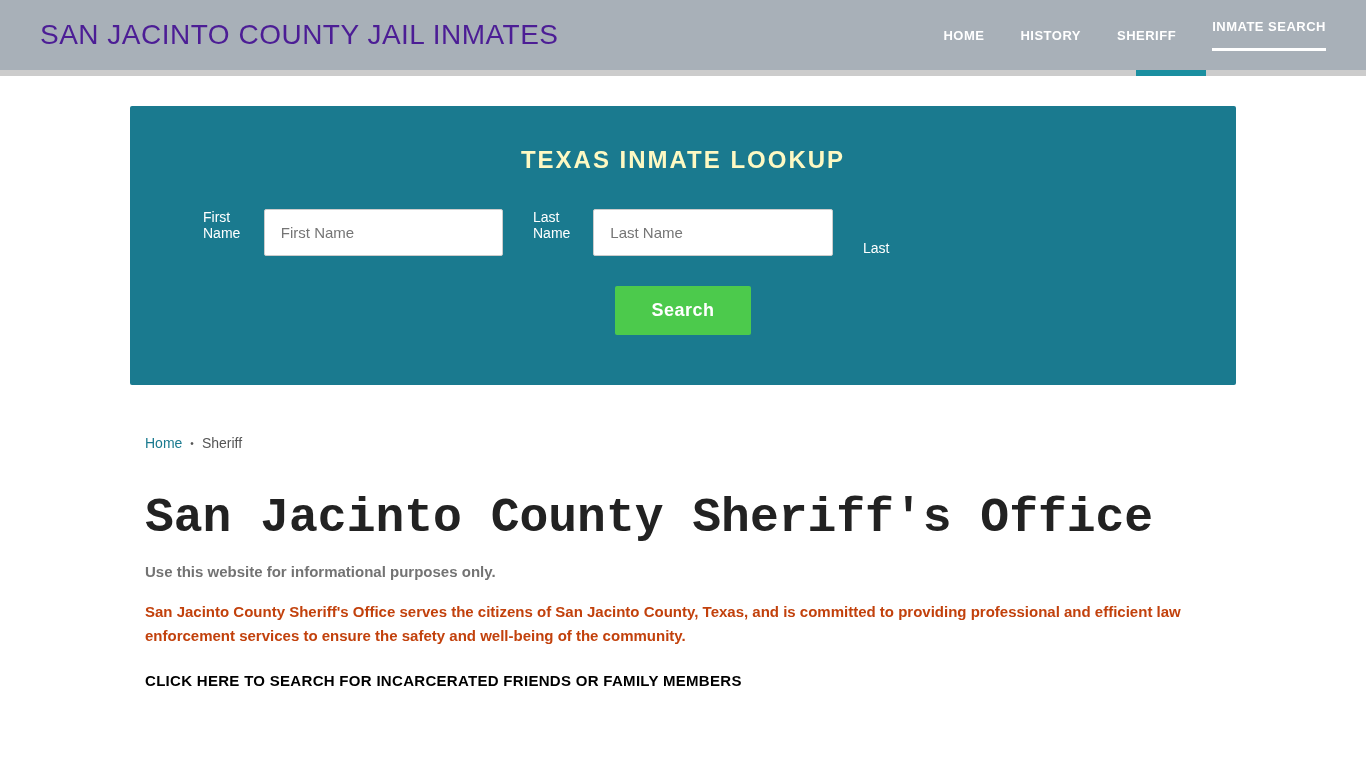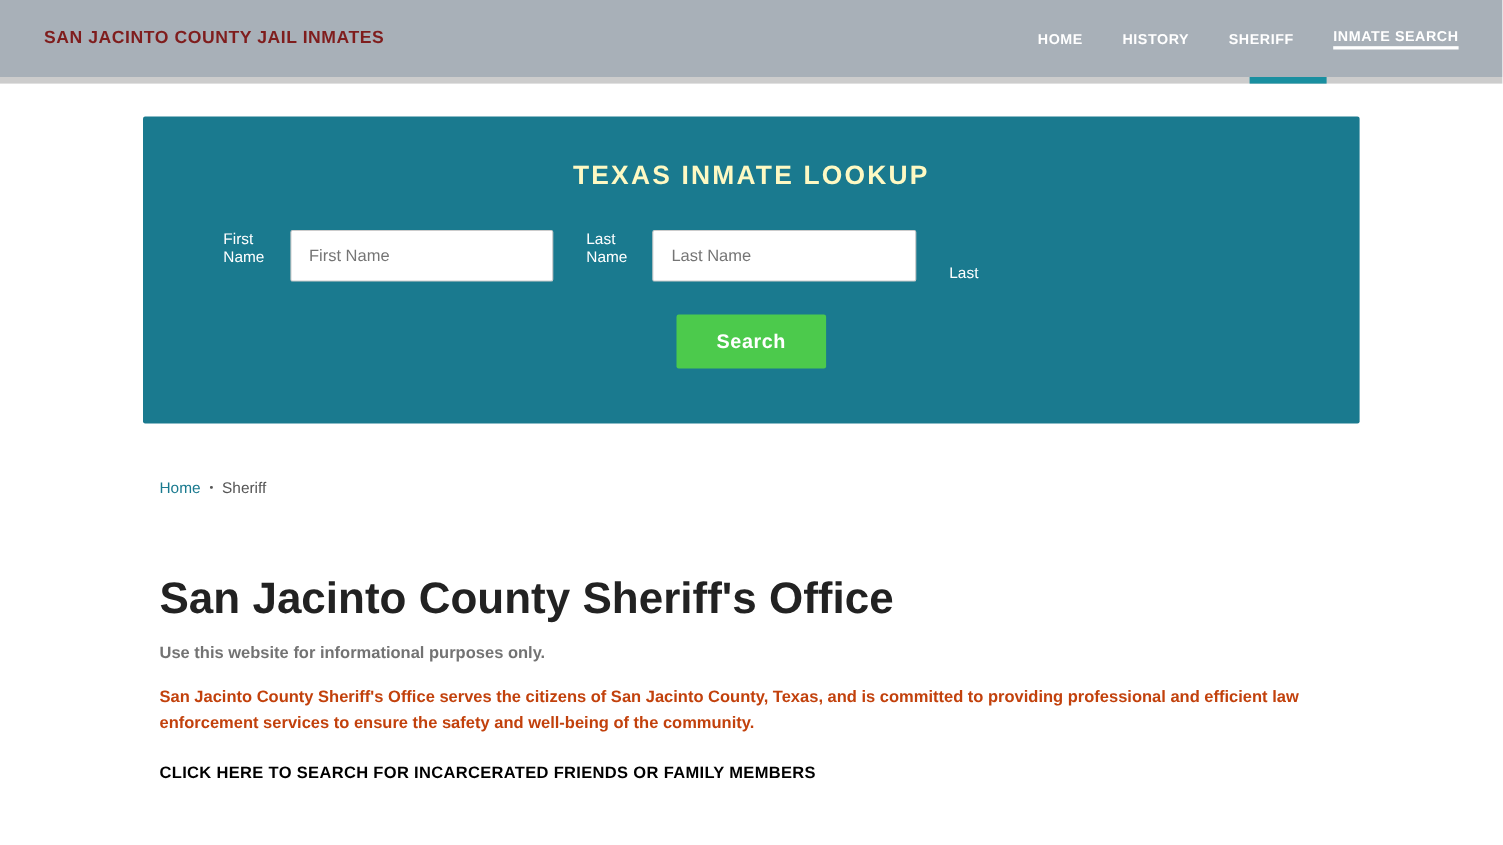--- a/index.html
+++ b/index.html
@@ -18,43 +18,43 @@
     
     header {
       background: #a8b0b8;
       padding: 0 40px;
       height: 70px;
       display: flex;
       align-items: center;
       justify-content: space-between;
     }
     .site-title {
-      font-size: 16px;
-      font-weight: 700;
-      color: #7f1d1d;
+      font-size: 28px;
+      font-weight: 400;
+      color: #4c1d95;
       letter-spacing: 0.5px;
       text-transform: uppercase;
     }
     nav {
       display: flex;
       align-items: center;
       gap: 36px;
     }
     .nav-link {
       font-size: 13px;
       font-weight: 700;
       color: #ffffff;
       text-decoration: none;
       text-transform: uppercase;
       letter-spacing: 0.5px;
     }
     .nav-link.active {
       color: #ffffff;
       border-bottom: 3px solid #ffffff;
-      padding-bottom: 2px;
+      padding-bottom: 14px;
     }
 
     
     .header-underline {
       height: 6px;
       background: #cccccc;
       display: flex;
     }
     .header-underline-active {
       width: 70px;
@@ -148,26 +148,25 @@
     }
     .breadcrumb-current {
       color: #555;
     }
 
     
     .main-content {
       padding: 20px 145px 40px;
     }
     .page-heading {
-      font-size: 40px;
+      font-size: 48px;
       font-weight: 700;
       color: #222;
       margin-bottom: 18px;
-      font-family: Liberation Sans, sans-serif;
-      margin-top: 31px;
+      font-family: Liberation Mono, monospace;
     }
     .disclaimer-text {
       font-size: 15px;
       font-weight: 700;
       color: #737373;
       margin-bottom: 20px;
     }
     .description-text {
       font-size: 15px;
       font-weight: 700;

